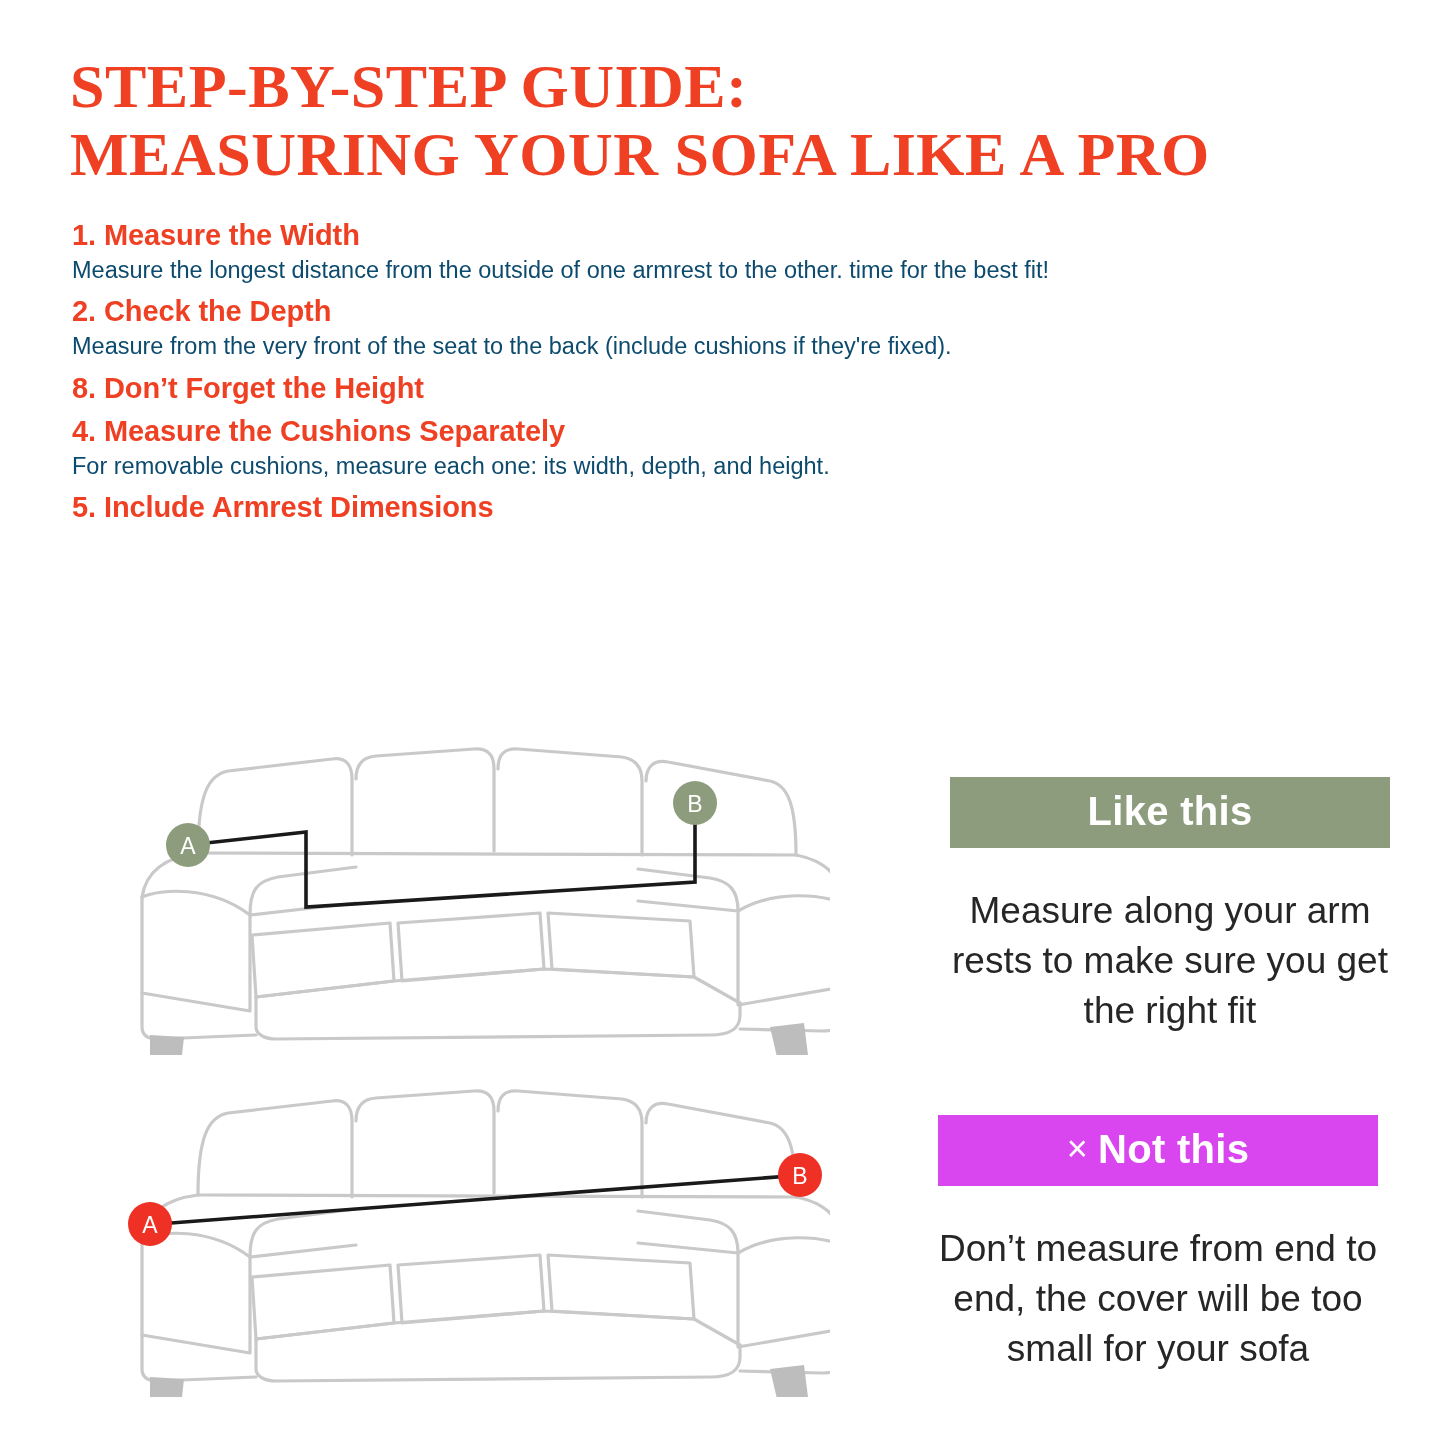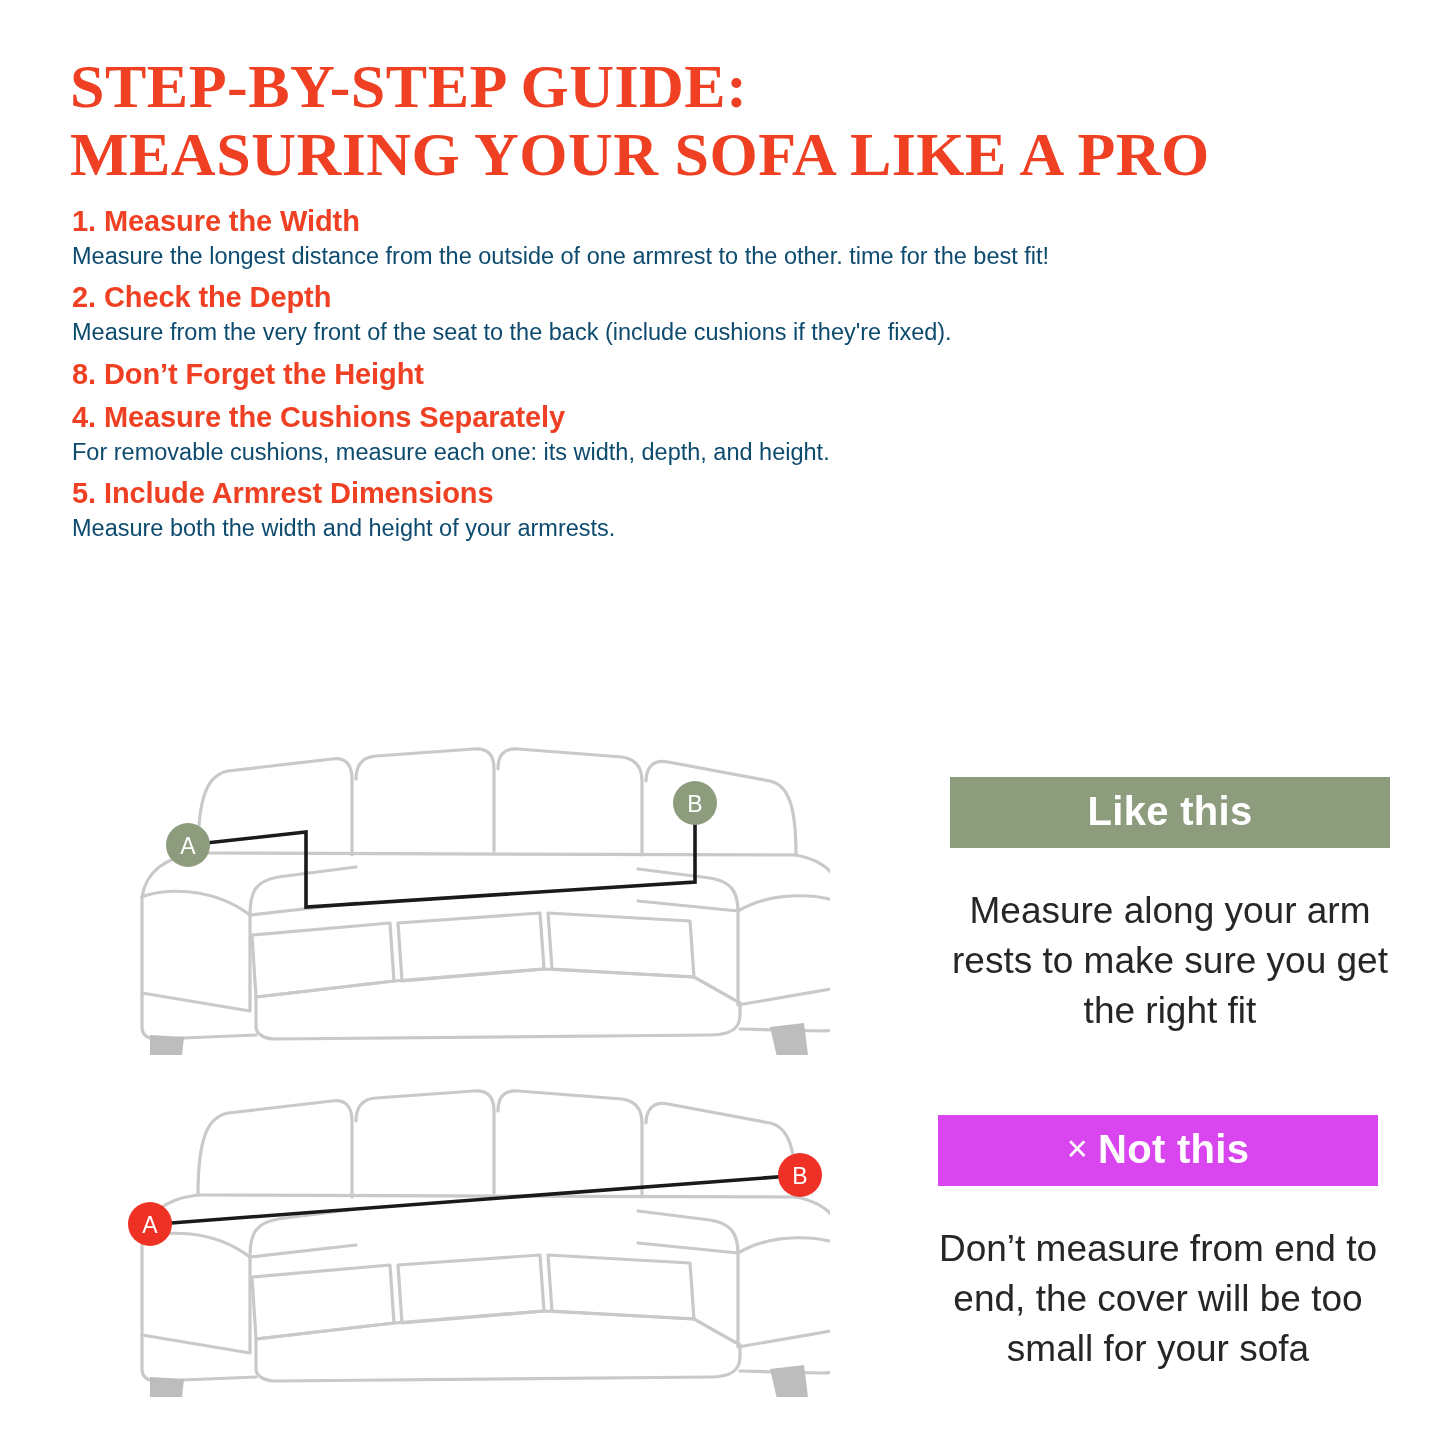--- a/index.html
+++ b/index.html
@@ -35,21 +35,21 @@
     margin: 0 0 6px 0;
   }
   .title-line2 {
     font-size: 62px;
     margin: 0 0 0 0;
     white-space: nowrap;
   }
 
   
   .steps {
-    margin-top: 20px;
+    margin-top: 34px;
   }
   .step {
     margin-bottom: 10px;
   }
   .step-head {
     color: #ef4023;
     font-size: 29px;
     font-weight: bold;
     margin: 0 0 4px 2px;
     letter-spacing: -0.1px;
@@ -140,21 +140,20 @@
       <div class="step-head">8.  Don’t Forget the Height</div>
     </div>
 
     <div class="step">
       <div class="step-head">4. Measure the Cushions Separately</div>
       <div class="step-body">For removable cushions, measure each one: its width, depth, and height.</div>
     </div>
 
     <div class="step">
       <div class="step-head">5. Include Armrest Dimensions</div>
-      <div class="step-body">Measure both the width and height of your armrests.</div>
     </div>
 
   </div>
 
   <div class="lower">
 
     <div class="sofa-col">
 
       <div class="sofa-block one">
         <svg width="760" height="320" viewBox="0 0 760 320">

